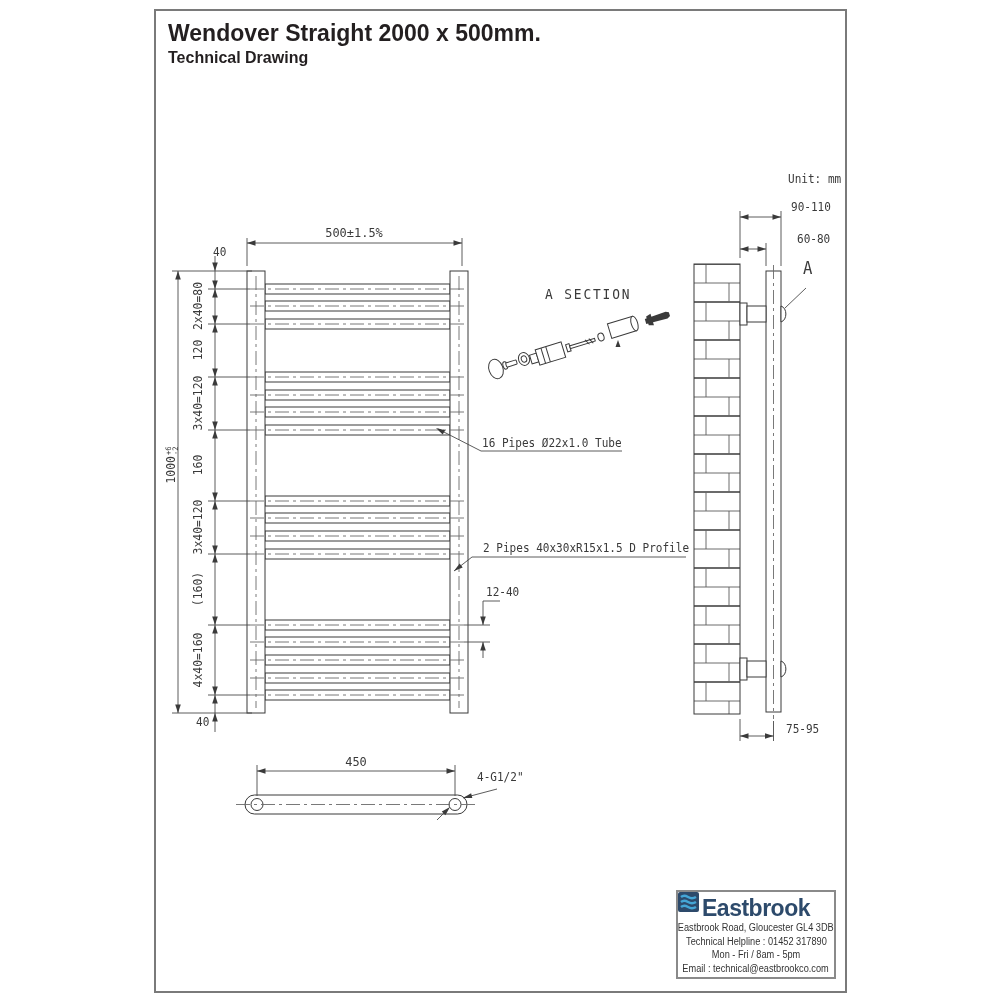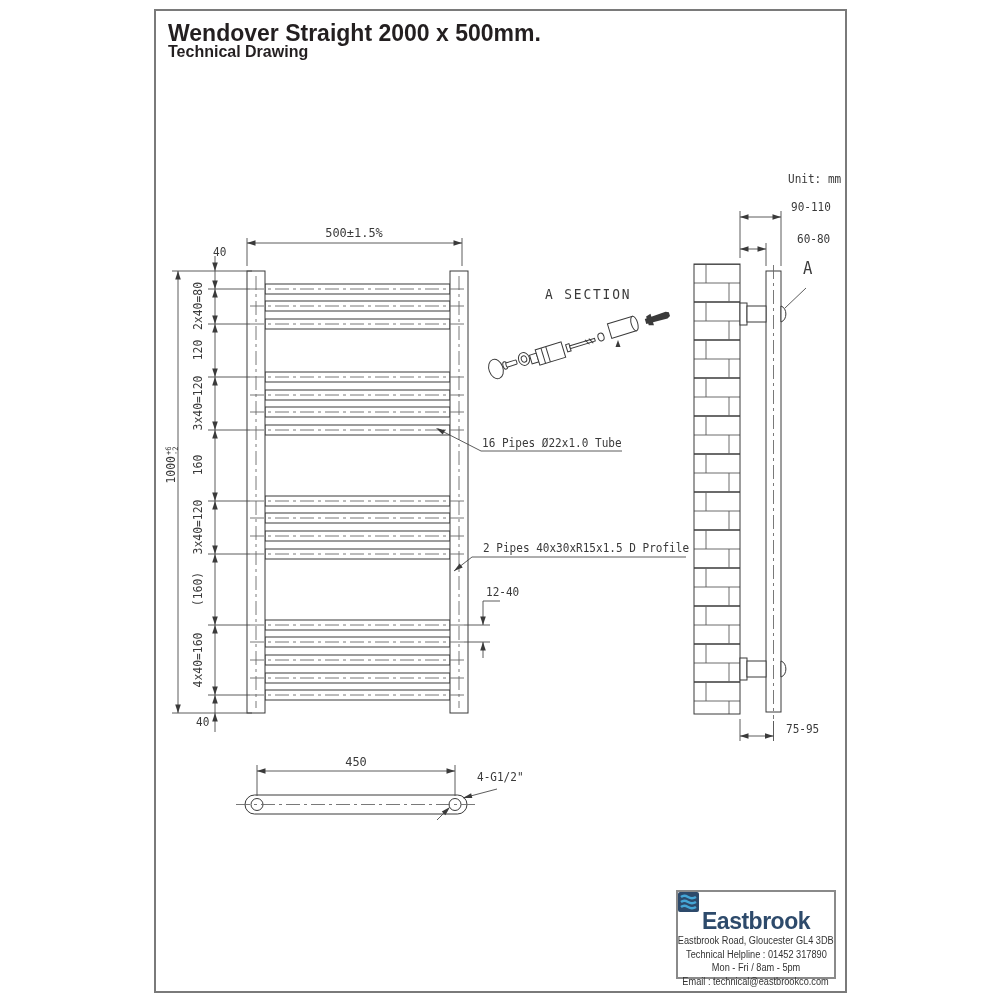--- a/index.html
+++ b/index.html
@@ -10,24 +10,24 @@
        white-space:nowrap;transform:scaleX(0.92);transform-origin:0 0;}
   .clbl{position:absolute;font-family:"DejaVu Sans Mono",monospace;font-size:13px;color:#3a3a3a;
         white-space:nowrap;transform:translate(-50%,0) scaleX(0.92);}
   .rot{position:absolute;font-family:"DejaVu Sans Mono",monospace;font-size:12px;color:#3a3a3a;
        white-space:nowrap;transform:translate(-50%,-50%) rotate(-90deg) scaleX(0.95);}
   .sec{font-size:14px;letter-spacing:2px;}
   .big{font-size:17px;}
   .tolstack{display:inline-flex;flex-direction:column;font-size:7.5px;line-height:7px;
             vertical-align:middle;margin-left:1px;}
   .title{position:absolute;left:168px;top:20px;font-weight:bold;font-size:23px;color:#231f20;}
-  .subtitle{position:absolute;left:168px;top:43px;font-weight:bold;font-size:16px;color:#231f20;}
+  .subtitle{position:absolute;left:168px;top:49px;font-weight:bold;font-size:16px;color:#231f20;}
   .footer{position:absolute;left:676px;top:890px;width:160px;height:89px;border:2px solid #8a8a8a;
           box-sizing:border-box;background:#fff;display:flex;flex-direction:column;
-          align-items:center;justify-content:flex-start;padding-top:16px;}
+          align-items:center;justify-content:flex-start;padding-top:3px;}
   .brandrow{display:flex;align-items:center;gap:5px;height:26px;}
   .brand{font-weight:bold;font-size:23px;color:#2d4a6b;letter-spacing:-0.5px;}
   .fline{font-size:10px;line-height:13.5px;color:#333;white-space:nowrap;transform:scaleX(0.92);}
 </style>
 </head>
 <body>
 
 <div class="canvas">
 
 <svg width="1000" height="1000" viewBox="0 0 1000 1000">

